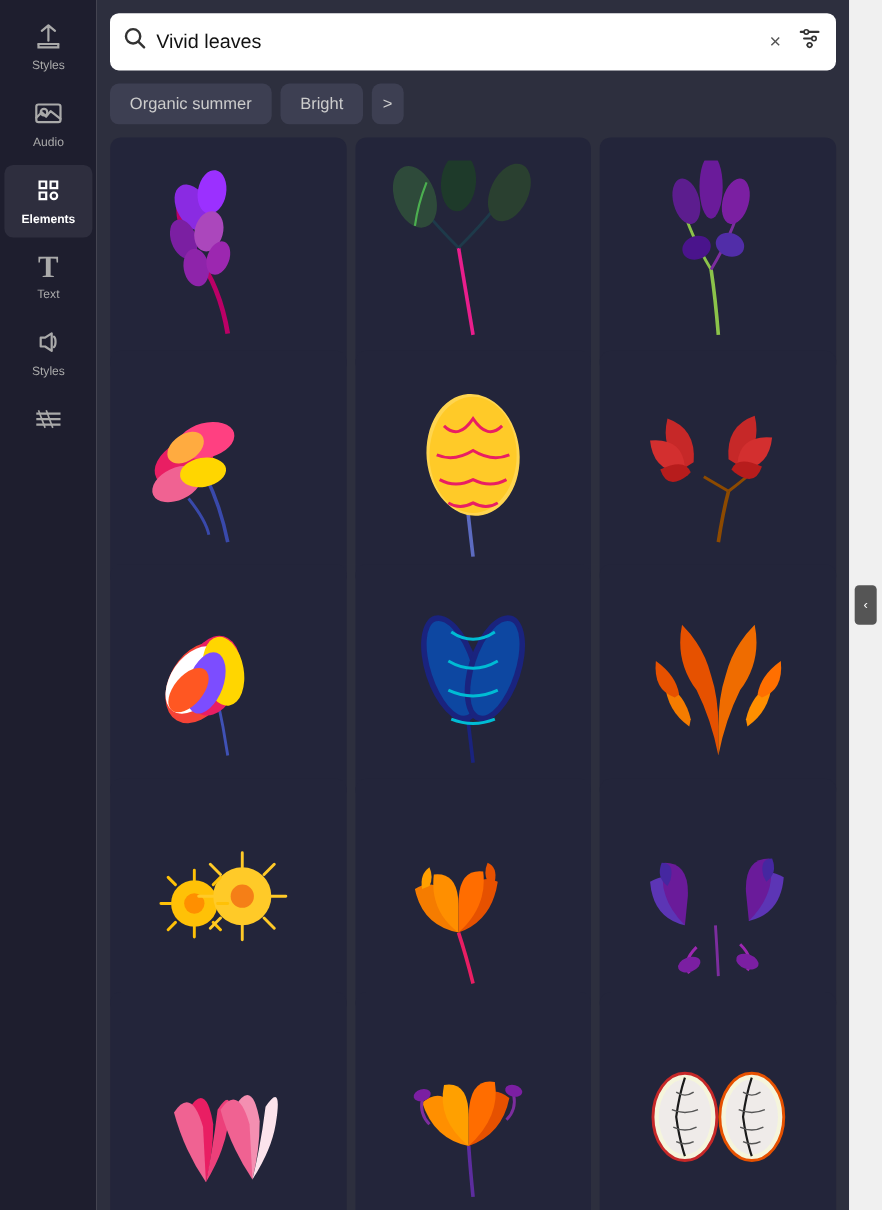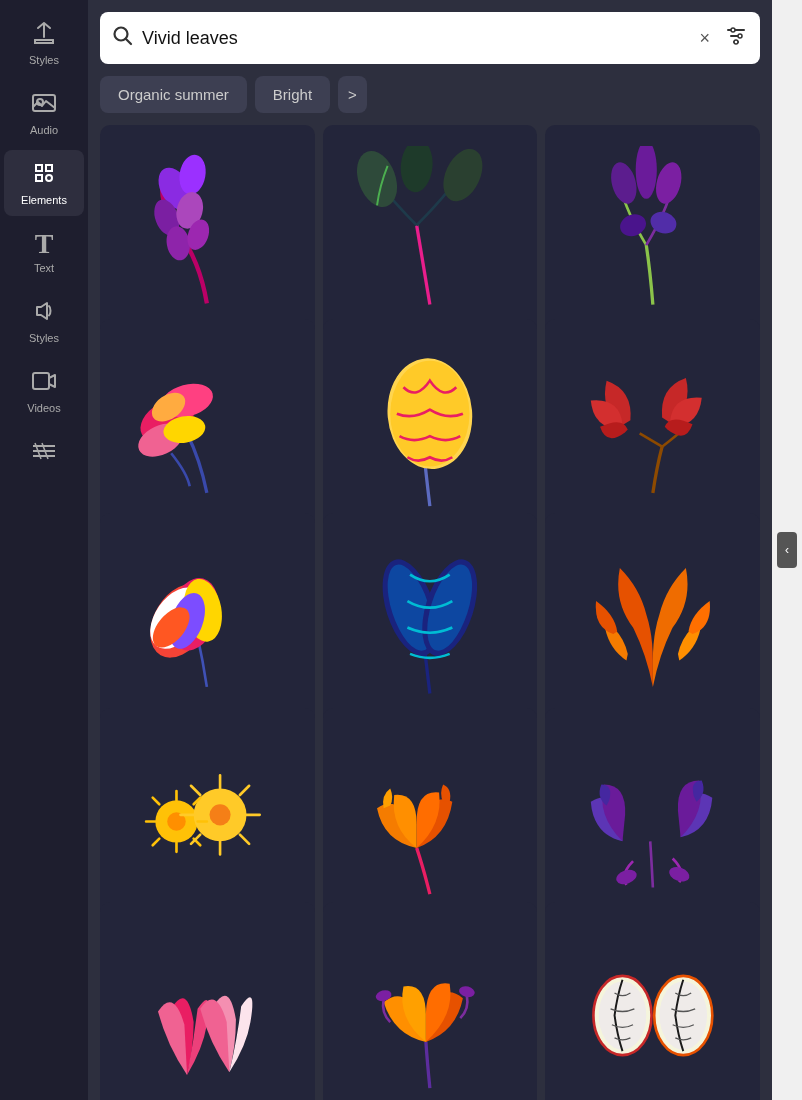--- a/index.html
+++ b/index.html
@@ -22,21 +22,21 @@
       display: flex;
       flex-direction: column;
       align-items: center;
       padding: 10px 4px;
       border-radius: 8px;
       cursor: pointer;
       color: #aaa;
       font-size: 11px;
       gap: 4px;
     }
-    .sidebar-item.active { background: #2e2e3e; color: #fff; }
+    .sidebar-item.active { background: #2e2e3e; color: #fff; font-weight: bold; }
     .sidebar-icon { font-size: 22px; line-height: 1; }
     .sidebar-label { font-size: 11px; text-align: center; }
 
     
     .main {
       flex: 1;
       background: #2d2f3e;
       height: 1100px;
       overflow: hidden;
       display: flex;
@@ -204,29 +204,20 @@
   <div class="sidebar-item">
     <span class="sidebar-icon">
       <svg width="26" height="26" viewBox="0 0 26 26" fill="none">
         <path d="M6 9h4l6-4v16l-6-4H6V9z" stroke="#aaa" stroke-width="2" stroke-linejoin="round"></path>
         <path d="M18 8c2 1.5 2 8 0 9.5" stroke="#aaa" stroke-width="2" stroke-linecap="round"></path>
       </svg>
     </span>
     <span class="sidebar-label">Styles</span>
   </div>
 
-  <div class="sidebar-item">
-    <span class="sidebar-icon">
-      <svg width="26" height="26" viewBox="0 0 26 26" fill="none">
-        <rect x="2" y="5" width="16" height="16" rx="2" stroke="#aaa" stroke-width="2"></rect>
-        <path d="M18 10l6-3v12l-6-3V10z" stroke="#aaa" stroke-width="2" stroke-linejoin="round"></path>
-      </svg>
-    </span>
-    <span class="sidebar-label">Videos</span>
-  </div>
 
   <div class="sidebar-item">
     <span class="sidebar-icon">
       <svg width="26" height="26" viewBox="0 0 26 26" fill="none">
         <line x1="2" y1="8" x2="24" y2="8" stroke="#aaa" stroke-width="2"></line>
         <line x1="2" y1="13" x2="24" y2="13" stroke="#aaa" stroke-width="2"></line>
         <line x1="2" y1="18" x2="24" y2="18" stroke="#aaa" stroke-width="2"></line>
         <line x1="4" y1="5" x2="10" y2="21" stroke="#aaa" stroke-width="1.5"></line>
         <line x1="11" y1="5" x2="17" y2="21" stroke="#aaa" stroke-width="1.5"></line>
       </svg>

